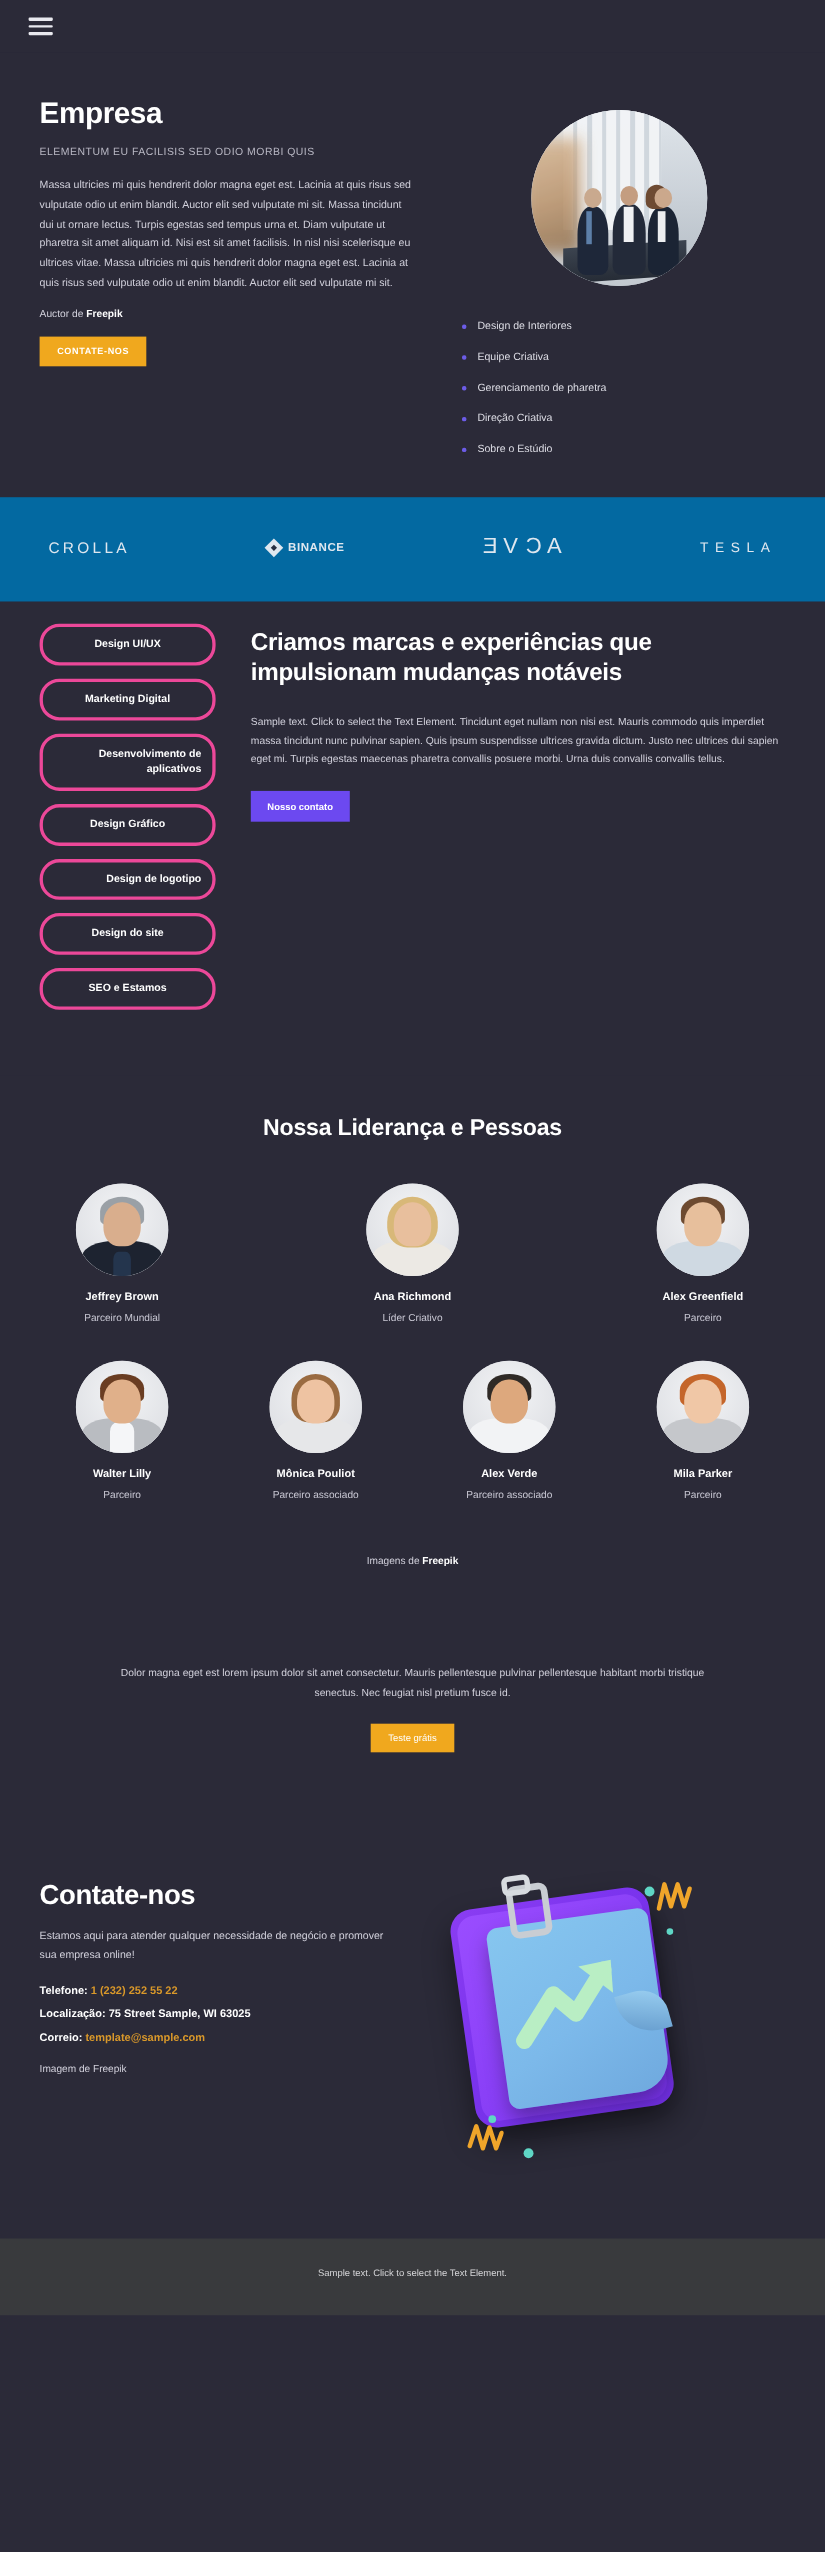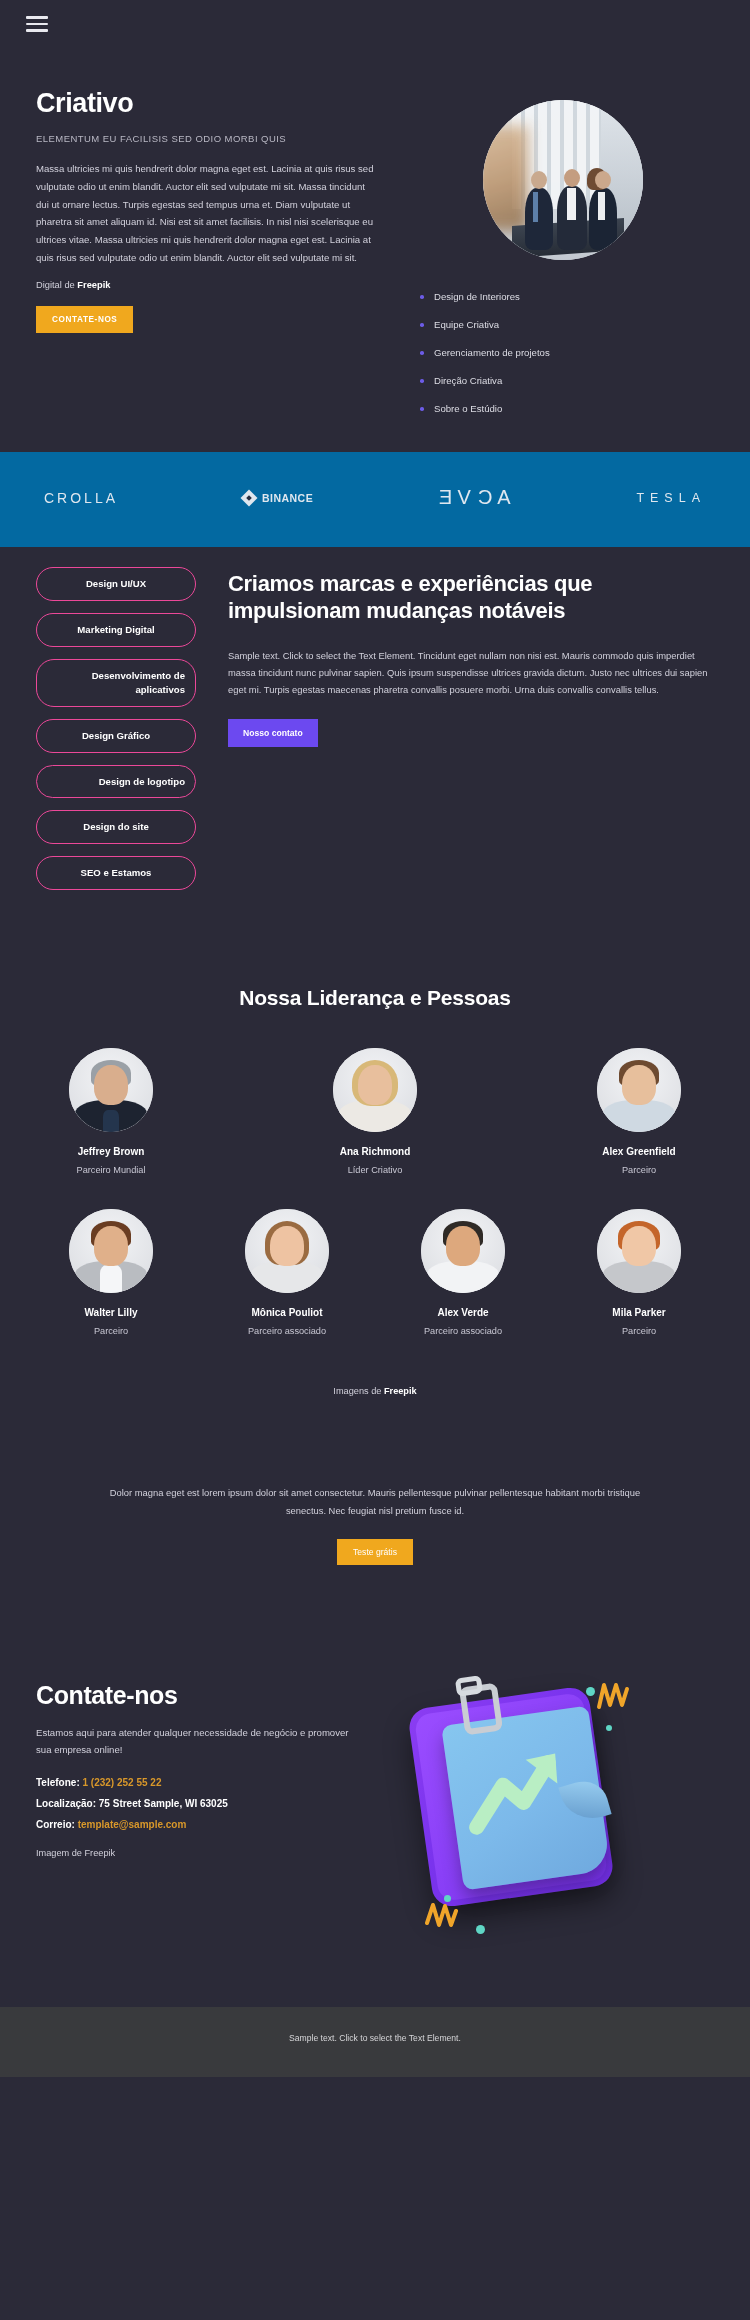--- a/index.html
+++ b/index.html
@@ -206,21 +206,21 @@
   .services {
     display: flex;
     gap: 32px;
     padding-top: 16px;
     padding-bottom: 48px;
   }
   .pills { width: 160px; flex: none; padding-top: 4px; }
   .pill {
     display: block;
     width: 100%;
-    border: 1px solid #ec4899;
+    border: 3px solid #ec4899;
     border-radius: 18px;
     background: transparent;
     color: #ffffff;
     font-family: inherit;
     font-size: 9.6px;
     font-weight: 700;
     text-align: center;
     padding: 9px 10px;
     margin-bottom: 12px;
     line-height: 1.45;
@@ -415,24 +415,24 @@
   <div class="header">
     <div class="hamburger">
       <span></span>
       <span></span>
       <span></span>
     </div>
   </div>
 
   <div class="section hero">
     <div class="hero-left">
-      <h1 class="hero-title">Criativo</h1>
+      <h1 class="hero-title">Empresa</h1>
       <div class="hero-sub">ELEMENTUM EU FACILISIS SED ODIO MORBI QUIS</div>
       <p class="hero-body">Massa ultricies mi quis hendrerit dolor magna eget est. Lacinia at quis risus sed vulputate odio ut enim blandit. Auctor elit sed vulputate mi sit. Massa tincidunt dui ut ornare lectus. Turpis egestas sed tempus urna et. Diam vulputate ut pharetra sit amet aliquam id. Nisi est sit amet facilisis. In nisl nisi scelerisque eu ultrices vitae. Massa ultricies mi quis hendrerit dolor magna eget est. Lacinia at quis risus sed vulputate odio ut enim blandit. Auctor elit sed vulputate mi sit.</p>
-      <div class="credit"><span>Digital de </span><b>Freepik</b></div>
+      <div class="credit"><span>Auctor de </span><b>Freepik</b></div>
       <button class="btn-gold">CONTATE-NOS</button>
     </div>
 
     <div class="hero-right">
       <div class="hero-photo">
         <div class="photo-sky"></div>
         <div class="photo-bld"></div>
         <div class="photo-glass"></div>
         <div class="photo-blur"></div>
         <div class="photo-rail"></div>
@@ -443,21 +443,21 @@
             <i class="head"></i>
           </div>
         <div class="fig fig3">
             <i class="head"></i>
           </div>
       </div>
 
       <ul class="hero-list">
         <li>Design de Interiores</li>
         <li>Equipe Criativa</li>
-        <li>Gerenciamento de projetos</li>
+        <li>Gerenciamento de pharetra</li>
         <li>Direção Criativa</li>
         <li>Sobre o Estúdio</li>
       </ul>
     </div>
   </div>
 
   <div class="logos">
     <div class="logo logo-crolla">CROLLA</div>
     <div class="logo">
       <span class="bnb"></span>

